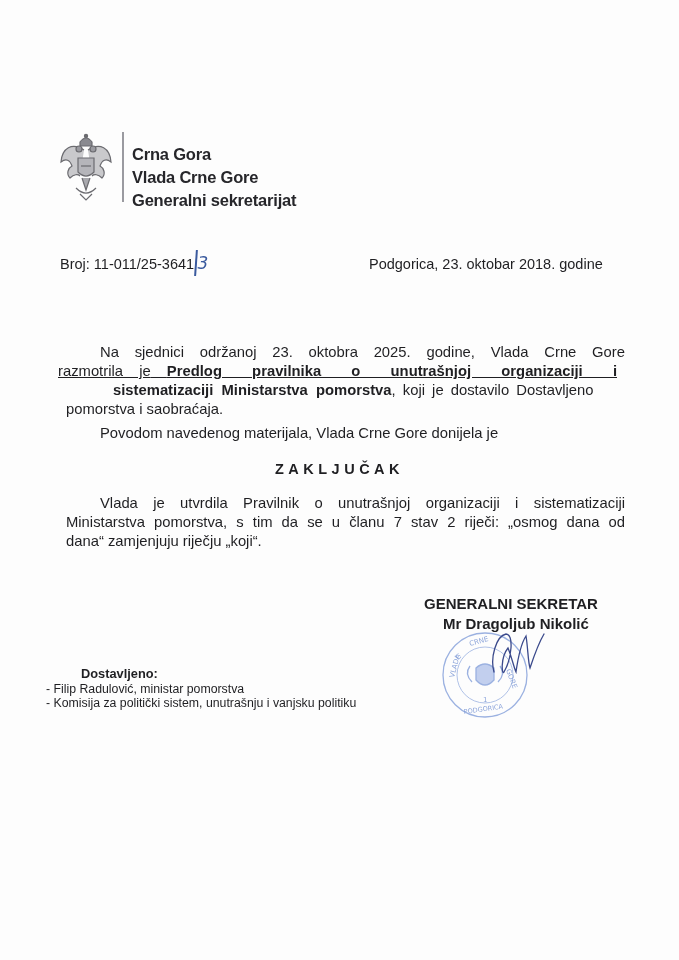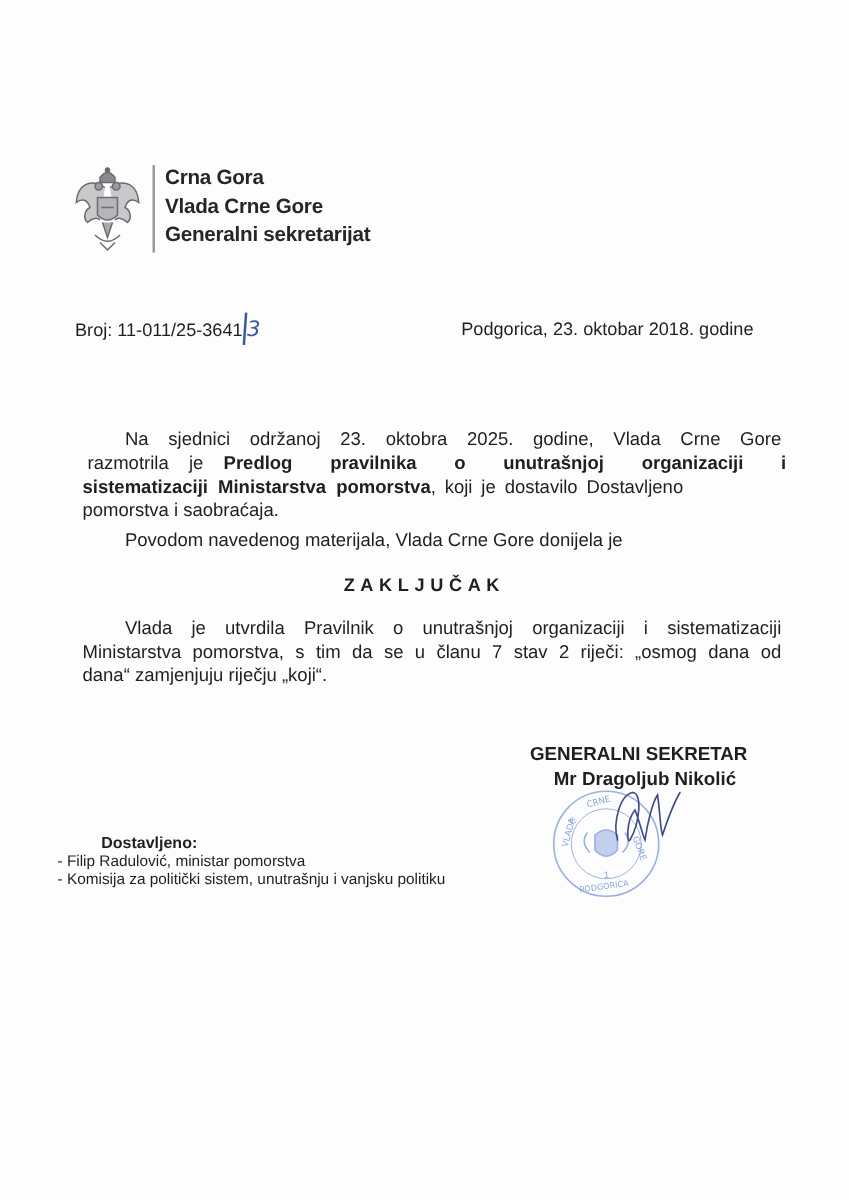--- a/index.html
+++ b/index.html
@@ -3,21 +3,21 @@
   <meta charset="utf-8">
   <style>
     html, body { margin: 0; padding: 0; }
     body {
       width: 679px; height: 960px; background: #fdfdfd; position: relative; overflow: hidden;
       font-family: "Liberation Sans", "DejaVu Sans", sans-serif; color: #1f1f22;
     }
     .abs { position: absolute; }
     .crest { left: 58px; top: 132px; width: 56px; height: 70px; }
     .vrule { left: 122px; top: 132px; width: 2px; height: 70px; background: #9a9aa0; }
-    .hdr { left: 132px; font-size: 16.5px; font-weight: bold; letter-spacing: -0.2px; color: #26262a; }
+    .hdr { left: 132px; font-size: 16.5px; font-weight: bold; letter-spacing: -0.2px; color: #26262a; margin-top: 12px; }
     .hdr1 { top: 133px; } .hdr2 { top: 156px; } .hdr3 { top: 179px; }
     .broj { left: 60px; top: 250px; font-size: 14.5px; }
     .broj .hand { font-family: "DejaVu Sans", sans-serif; color: #3a5a9e; font-size: 17px; margin-left: 1px; font-style: italic; }
     .broj .slash { display:inline-block; width:1.5px; height:26px; background:#3a5a9e; transform: rotate(4deg); vertical-align: -7px; margin-left:1px; }
     .date { left: 369px; top: 256px; font-size: 14.5px; }
     .ln { position:absolute; white-space: nowrap; }
     .bold { font-weight: bold; }
     .title { left: 0; width: 679px; text-align: center; top: 461px; font-size: 14.5px; font-weight: bold; letter-spacing: 4.5px; }
     .sig1 { left: 424px; top: 595px; font-size: 15px; font-weight: bold; }
     .sig2 { left: 443px; top: 615px; font-size: 15px; font-weight: bold; }
@@ -57,26 +57,26 @@
 <div class="abs hdr hdr3">Generalni sekretarijat</div>
 
 <div class="abs broj">
   <span>Broj: 11-011/25-3641</span><span class="slash"></span><span class="hand">3</span>
 </div>
 <div class="abs date">Podgorica, 23. oktobar 2018. godine</div>
 
 <div class="abs ln" style="left:100px; top:344px; font-size:14.8px; width:525px; text-align:justify; text-align-last:justify; word-spacing:1px;">
   <span style="padding-left:0">Na sjednici održanoj 23. oktobra 2025. godine, Vlada Crne Gore</span>
 </div>
-<div class="abs ln" style="left:70px; top:363px; font-size:14.8px; width:559px; text-align:justify; text-align-last:justify;">
+<div class="abs ln" style="left:58px; top:363px; font-size:14.8px; width:559px; text-align:justify; text-align-last:justify;text-decoration:underline;">
   <span>razmotrila je</span>
   <span class="bold" style="word-spacing:14px;">Predlog pravilnika o unutrašnjoj organizaciji i</span>
 </div>
 <div class="abs ln" style="left:66px; top:382px; font-size:14.8px; width:559px;">
-  <span class="bold" style="word-spacing:4px;">sistematizaciji Ministarstva pomorstva</span><span style="word-spacing:3px;">, koji je dostavilo Dostavljeno</span>
+  <span class="bold" style="word-spacing:4px;margin-left:47px;">sistematizaciji Ministarstva pomorstva</span><span style="word-spacing:3px;">, koji je dostavilo Dostavljeno</span>
 </div>
 <div class="abs ln" style="left:66px; top:401px; font-size:14.8px;">pomorstva i saobraćaja.</div>
 
 <div class="abs ln" style="left:100px; top:425px; font-size:14.8px;">Povodom navedenog materijala, Vlada Crne Gore donijela je</div>
 
 <div class="abs title">ZAKLJUČAK</div>
 
 <div class="abs ln" style="left:100px; top:495px; font-size:14.8px; width:525px; text-align:justify; text-align-last:justify; word-spacing:3px;">Vlada je utvrdila Pravilnik o unutrašnjoj organizaciji i sistematizaciji</div>
 <div class="abs ln" style="left:66px; top:514px; font-size:14.8px; width:559px; text-align:justify; text-align-last:justify;">Ministarstva pomorstva, s tim da se u članu 7 stav 2 riječi: „osmog dana od</div>
 <div class="abs ln" style="left:66px; top:533px; font-size:14.8px;">dana“ zamjenjuju riječju „koji“.</div>

